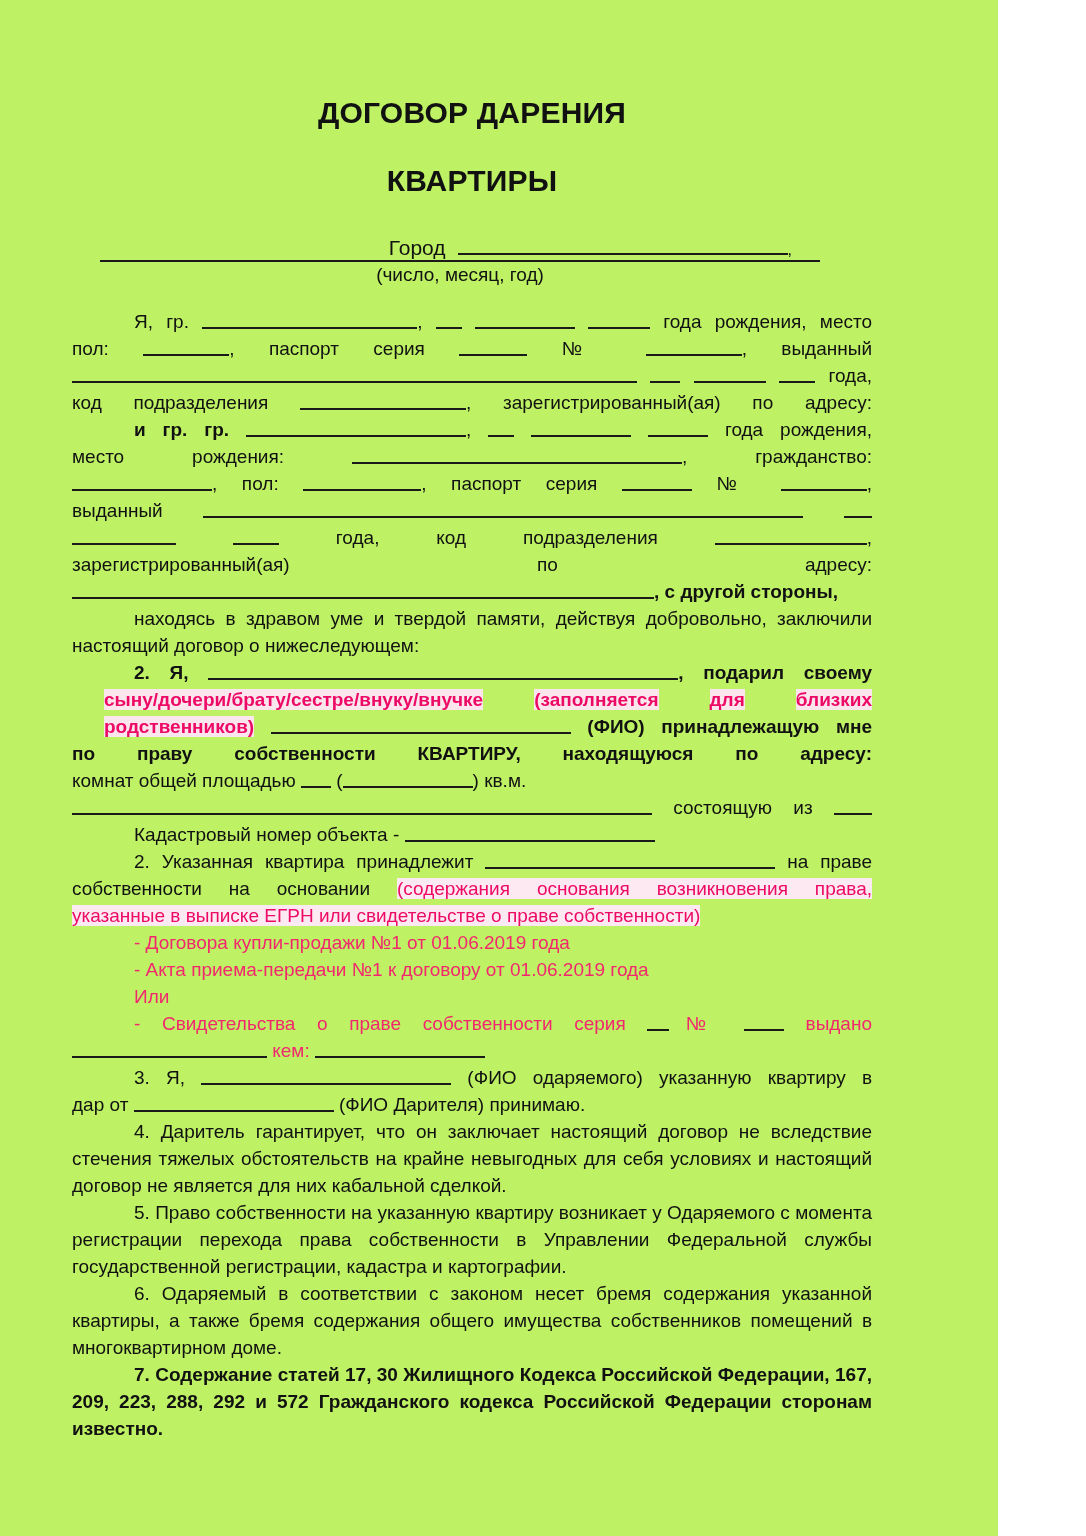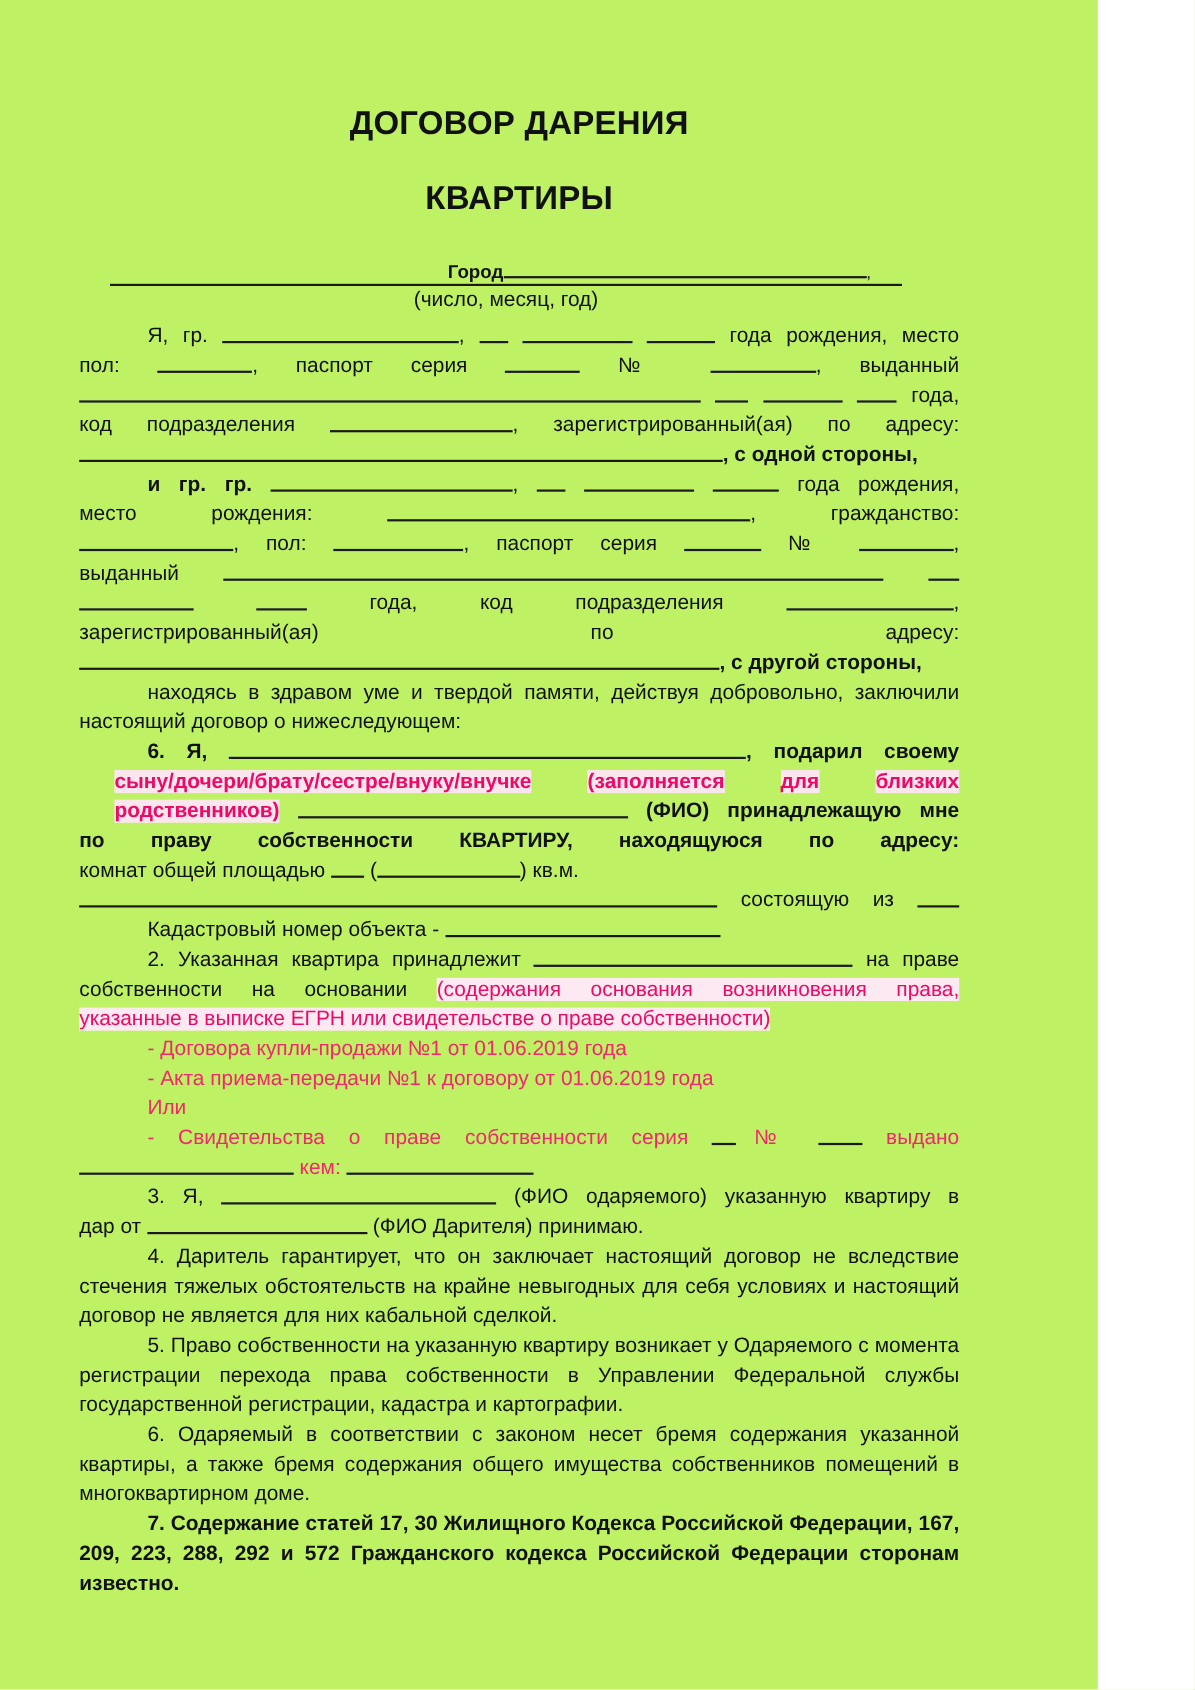--- a/index.html
+++ b/index.html
@@ -36,23 +36,23 @@
 
   
   .city-row {
     margin-top: 38px;
     display: flex;
     justify-content: flex-end;
     align-items: baseline;
     padding-right: 80px;
   }
   .city-label {
-    font-weight: bold;
-    font-size: 17px;
-    margin-right: 0;
+    font-weight: normal;
+    font-size: 21px;
+    margin-right: 12px;
   }
   .date-row {
     margin-top: 0;
     padding: 0 52px 0 28px;
   }
   .date-caption {
     text-align: center;
     font-size: 19px;
     margin-top: 2px;
   }
@@ -115,21 +115,21 @@
     <span class="city-label">Город</span>
     <span class="bl" style="width:330px"></span>
       <span>,</span>
   </div>
 
   <div class="date-row">
     <div class="rule"></div>
     <div class="date-caption">(число, месяц, год)</div>
   </div>
 
-  <div style="margin-top:8px">
+  <div style="margin-top:22px">
 
     <div class="p justall">
       <span style="display:inline-block;width:62px"></span><span>Я, гр.</span>
       <span class="bl" style="width:215px"></span><span>,</span>
       <span class="bl" style="width:26px"></span>
       <span class="bl" style="width:100px"></span>
       <span class="bl" style="width:62px"></span>
       <span>года рождения, место</span>
     </div>
 
@@ -148,23 +148,20 @@
       <span class="bl" style="width:72px"></span>
       <span class="bl" style="width:36px"></span>
       <span>года,</span>
     </div>
 
     <div class="p justall">
       <span>код подразделения</span>
       <span class="bl" style="width:166px"></span><span>, зарегистрированный(ая) по адресу:</span>
     </div>
 
-    <div class="p">
-      <span class="bl" style="width:585px"></span><span class="b">, с одной стороны,</span>
-    </div>
   </div>
 
   <div>
 
     <div class="p justall">
       <span style="display:inline-block;width:62px"></span><span class="b">и гр. гр.</span>
       <span class="bl" style="width:220px"></span><span>,</span>
       <span class="bl" style="width:26px"></span>
       <span class="bl" style="width:100px"></span>
       <span class="bl" style="width:60px"></span>
@@ -206,21 +203,21 @@
     <div class="p">
       <span class="bl" style="width:582px"></span><span class="b">, с другой стороны,</span>
     </div>
   </div>
 
   <div class="p ind">находясь в здравом уме и твердой памяти, действуя добровольно, заключили настоящий договор о нижеследующем:</div>
 
   <div>
 
     <div class="p justall">
-      <span style="display:inline-block;width:62px"></span><span class="b">6. Я,</span>
+      <span style="display:inline-block;width:62px"></span><span class="b">2. Я,</span>
       <span class="bl" style="width:470px"></span><span class="b">, подарил своему</span>
     </div>
 
     <div class="p justall">
       <span class="hl-bold">сыну/дочери/брату/сестре/внуку/внучке</span>
       <span class="hl-bold">(заполняется</span>
       <span class="hl-bold">для</span>
       <span class="hl-bold">близких</span>
     </div>
 

